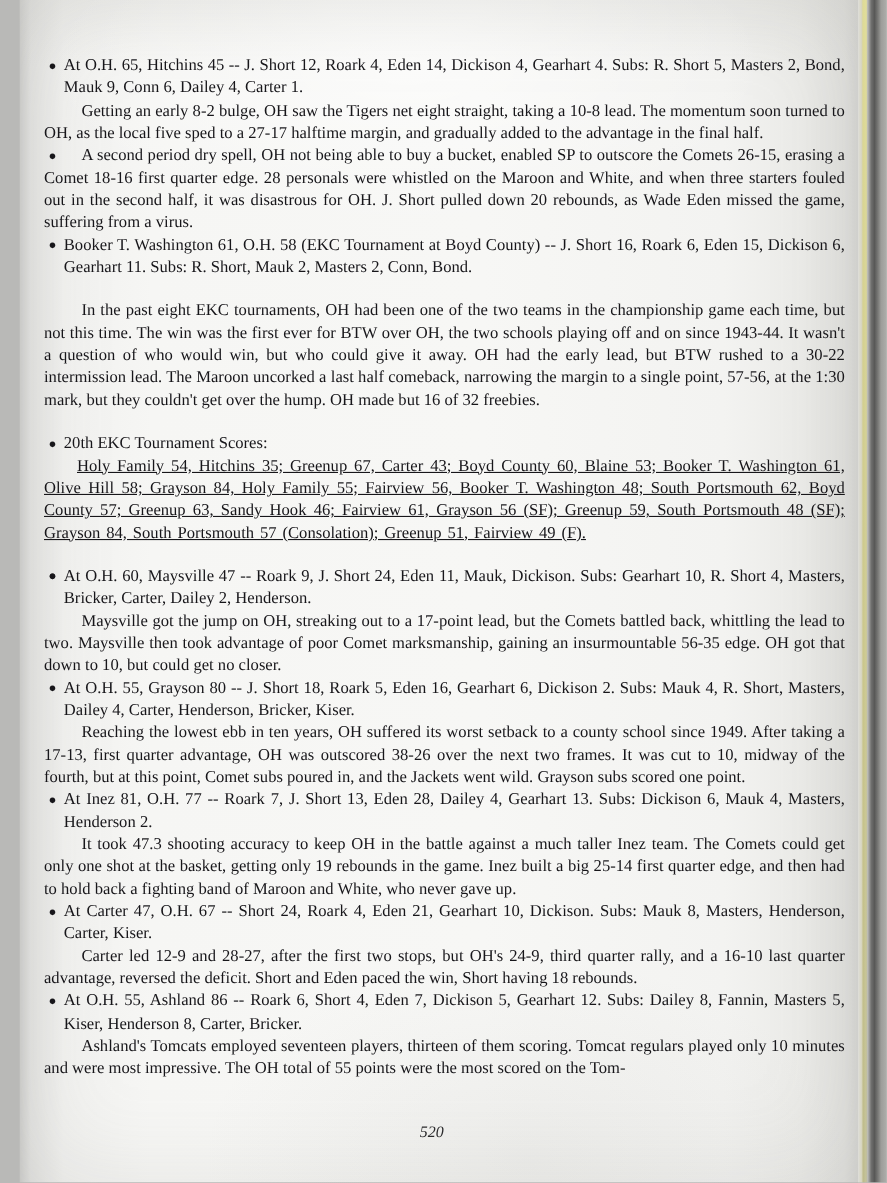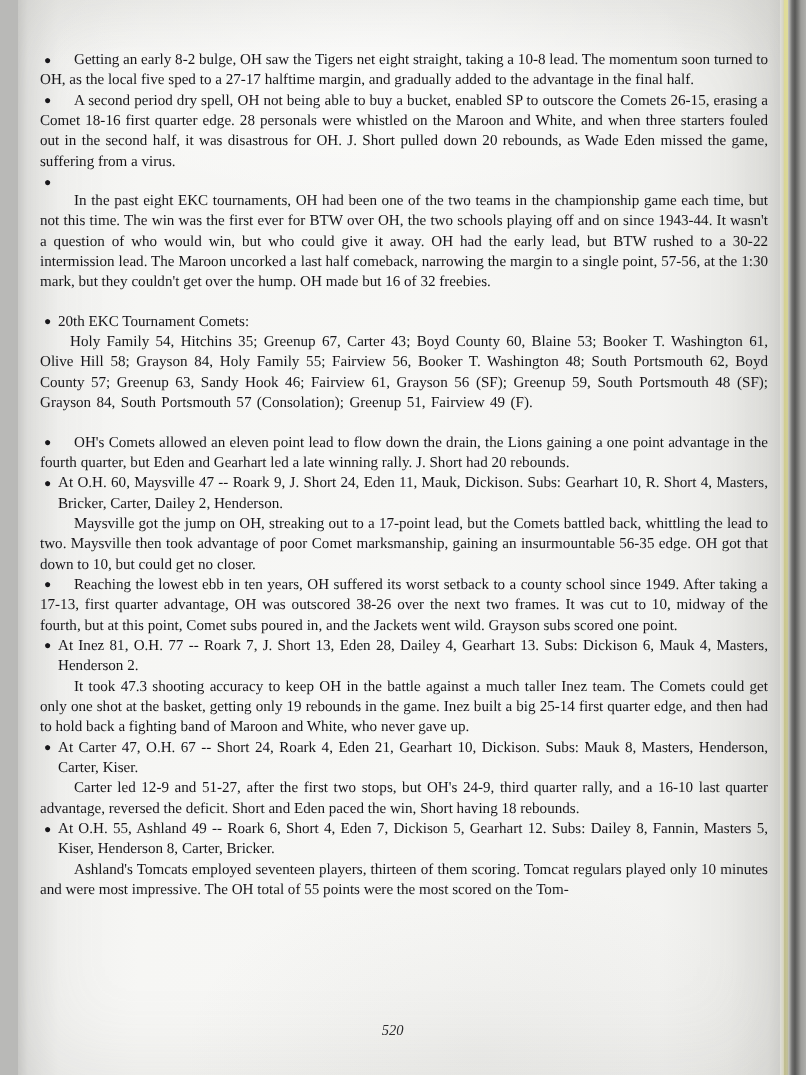--- a/index.html
+++ b/index.html
@@ -112,20 +112,21 @@
     text-justify: inter-word;
   }
   .block-gap {
     height: 19px;
   }
   .scores-body {
     text-indent: 30px;
     text-align: justify;
     text-justify: inter-word;
     word-spacing: 1.6px;
+    text-decoration: underline;
   }
 
   #page-number {
     position: absolute;
     left: 0;
     top: 1022px;
     width: 785px;
     text-align: center;
     font-family: "Liberation Serif", serif;
     font-style: italic;
@@ -134,38 +135,37 @@
   }
 </style>
 </head>
 <body>
 
 <div id="page-sheet"></div>
 <div id="gutter"></div>
 <div id="gutter-highlight"></div>
 
 <div id="text-column">
-    <div class="entry"><span class="bullet">●</span></div>
+    <div class="entry"><span class="bullet">●</span><span>At O.H. 65, Hitchins 45 -- J. Short 12, Roark 4, Eden 14, Dickison 4, Gearhart 4.   Subs: R. Short 5, Masters 2, Bond, Mauk 9, Conn 6, Dailey 4, Carter 1.</span></div>
     <div class="para">Getting an early 8-2 bulge, OH saw the Tigers net eight straight, taking a 10-8 lead.   The momentum soon turned to OH, as the local five sped to a 27-17 halftime margin, and gradually added to the advantage in the final half.</div>
     <div class="entry"><span class="bullet">●</span></div>
     <div class="para">A second period dry spell, OH not being able to buy a bucket, enabled SP to outscore the Comets 26-15, erasing a Comet 18-16 first quarter edge.   28 personals were whistled on the Maroon and White, and when three starters fouled out in the second half, it was disastrous for OH.   J. Short pulled down 20 rebounds, as Wade Eden missed the game, suffering from a virus.</div>
-    <div class="entry"><span class="bullet">●</span></div>
+    <div class="entry"><span class="bullet">●</span><span>Booker T. Washington 61, O.H. 58 (EKC Tournament at Boyd County) -- J. Short 16, Roark 6, Eden 15, Dickison 6, Gearhart 11.   Subs: R. Short, Mauk 2, Masters 2, Conn, Bond.</span></div>
     <div class="block-gap"></div>
     <div class="para">In the past eight EKC tournaments, OH had been one of the two teams in the championship game each time, but not this time.   The win was the first ever for BTW over OH, the two schools playing off and on since 1943-44.   It wasn't a question of who would win, but who could give it away.   OH had the early lead, but BTW rushed to a 30-22 intermission lead.   The Maroon uncorked a last half comeback, narrowing the margin to a single point, 57-56, at the 1:30 mark, but they couldn't get over the hump. OH made but 16 of 32 freebies.</div>
     <div class="block-gap"></div>
-    <div class="entry"><span class="bullet">●</span><span>20th EKC Tournament Comets:</span></div>
+    <div class="entry"><span class="bullet">●</span><span>20th EKC Tournament Scores:</span></div>
     <div class="scores-body">Holy Family 54, Hitchins 35; Greenup 67, Carter 43; Boyd County 60, Blaine 53; Booker T. Washington 61, Olive Hill 58; Grayson 84, Holy Family 55; Fairview 56, Booker T. Washington 48; South Portsmouth 62, Boyd County 57; Greenup 63, Sandy Hook 46; Fairview 61, Grayson 56 (SF); Greenup 59, South Portsmouth 48 (SF); Grayson 84, South Portsmouth 57 (Consolation); Greenup 51, Fairview 49 (F).</div>
     <div class="block-gap"></div>
     <div class="entry"><span class="bullet">●</span></div>
-    <div class="para">OH's Comets allowed an eleven point lead to flow down the drain, the Lions gaining a one point advantage in the fourth quarter, but Eden and Gearhart led a late winning rally.   J. Short had 20 rebounds.</div>
     <div class="entry"><span class="bullet">●</span><span>At O.H. 60, Maysville 47 -- Roark 9, J. Short 24, Eden 11, Mauk, Dickison.   Subs: Gearhart 10, R. Short 4, Masters, Bricker, Carter, Dailey 2, Henderson.</span></div>
     <div class="para">Maysville got the jump on OH, streaking out to a 17-point lead, but the Comets battled back, whittling the lead to two.   Maysville then took advantage of poor Comet marksmanship, gaining an insurmountable 56-35 edge.   OH got that down to 10, but could get no closer.</div>
-    <div class="entry"><span class="bullet">●</span></div>
+    <div class="entry"><span class="bullet">●</span><span>At O.H. 55, Grayson 80 -- J. Short 18, Roark 5, Eden 16, Gearhart 6, Dickison 2.   Subs: Mauk 4, R. Short, Masters, Dailey 4, Carter, Henderson, Bricker, Kiser.</span></div>
     <div class="para">Reaching the lowest ebb in ten years, OH suffered its worst setback to a county school since 1949. After taking a 17-13, first quarter advantage, OH was outscored 38-26 over the next two frames.   It was cut to 10, midway of the fourth, but at this point, Comet subs poured in, and the Jackets went wild. Grayson subs scored one point.</div>
     <div class="entry"><span class="bullet">●</span><span>At Inez 81, O.H. 77 -- Roark 7, J. Short 13, Eden 28, Dailey 4, Gearhart 13.   Subs: Dickison 6, Mauk 4, Masters, Henderson 2.</span></div>
     <div class="para">It took 47.3 shooting accuracy to keep OH in the battle against a much taller Inez team.   The Comets could get only one shot at the basket, getting only 19 rebounds in the game.   Inez built a big 25-14 first quarter edge, and then had to hold back a fighting band of Maroon and White, who never gave up.</div>
     <div class="entry"><span class="bullet">●</span><span>At Carter 47, O.H. 67 -- Short 24, Roark 4, Eden 21, Gearhart 10, Dickison.   Subs: Mauk 8, Masters, Henderson, Carter, Kiser.</span></div>
-    <div class="para">Carter led 12-9 and 51-27, after the first two stops, but OH's 24-9, third quarter rally, and a 16-10 last quarter advantage, reversed the deficit.   Short and Eden paced the win, Short having 18 rebounds.</div>
-    <div class="entry"><span class="bullet">●</span><span>At O.H. 55, Ashland 49 -- Roark 6, Short 4, Eden 7, Dickison 5, Gearhart 12.   Subs: Dailey 8, Fannin, Masters 5, Kiser, Henderson 8, Carter, Bricker.</span></div>
+    <div class="para">Carter led 12-9 and 28-27, after the first two stops, but OH's 24-9, third quarter rally, and a 16-10 last quarter advantage, reversed the deficit.   Short and Eden paced the win, Short having 18 rebounds.</div>
+    <div class="entry"><span class="bullet">●</span><span>At O.H. 55, Ashland 86 -- Roark 6, Short 4, Eden 7, Dickison 5, Gearhart 12.   Subs: Dailey 8, Fannin, Masters 5, Kiser, Henderson 8, Carter, Bricker.</span></div>
     <div class="para">Ashland's Tomcats employed seventeen players, thirteen of them scoring.   Tomcat regulars played only 10 minutes and were most impressive.   The OH total of 55 points were the most scored on the Tom-</div>
   </div>
 
 <div id="page-number">520</div>
 
 </body></html>

